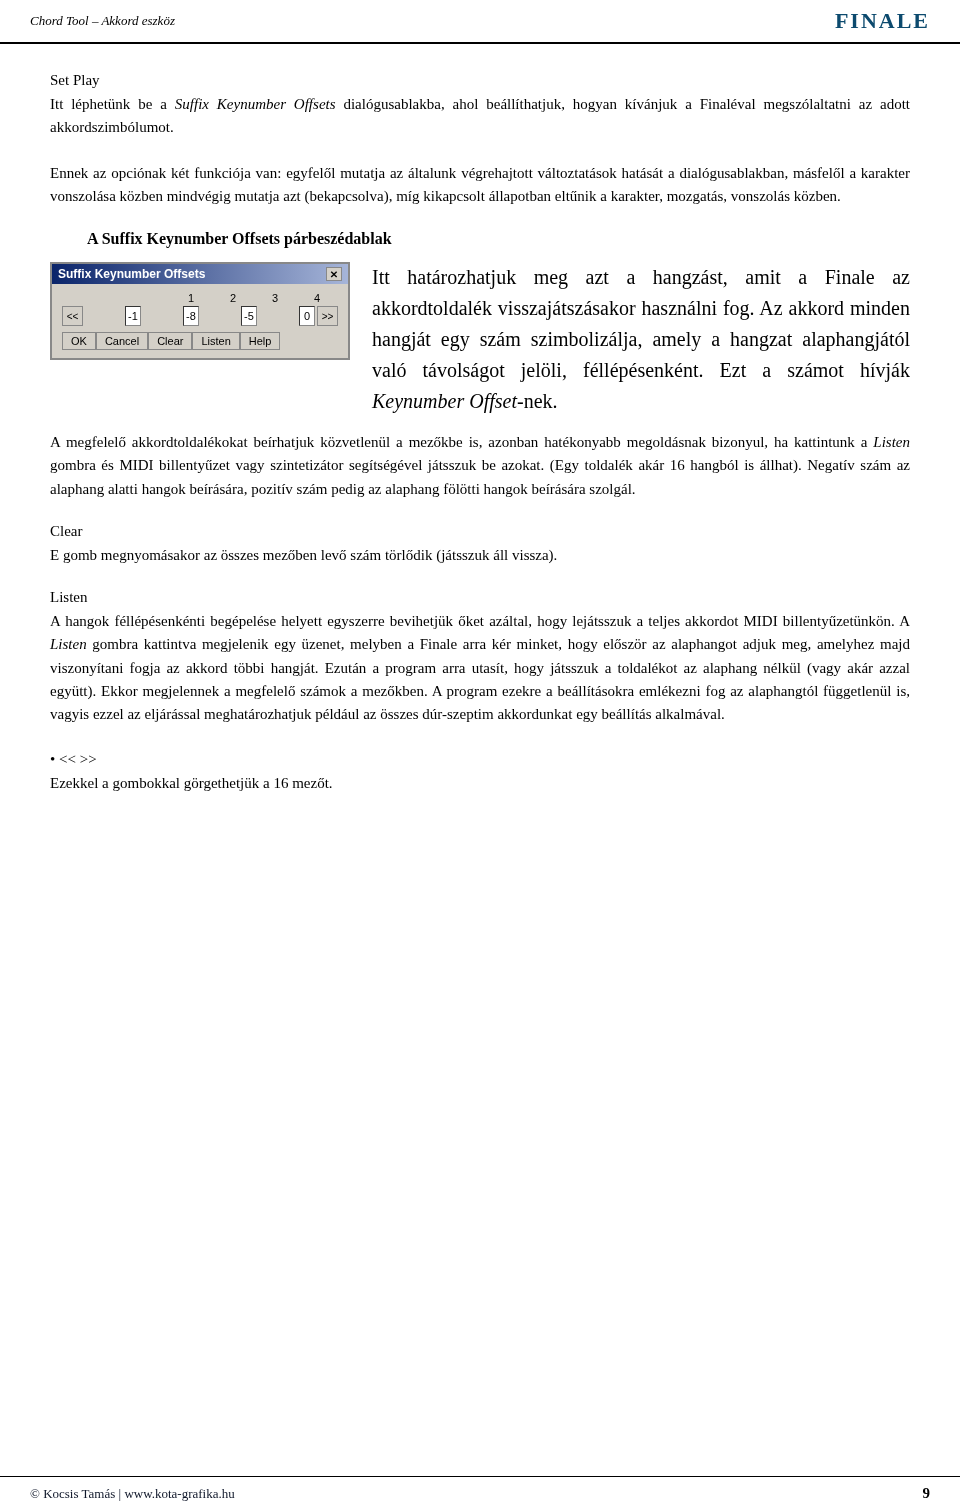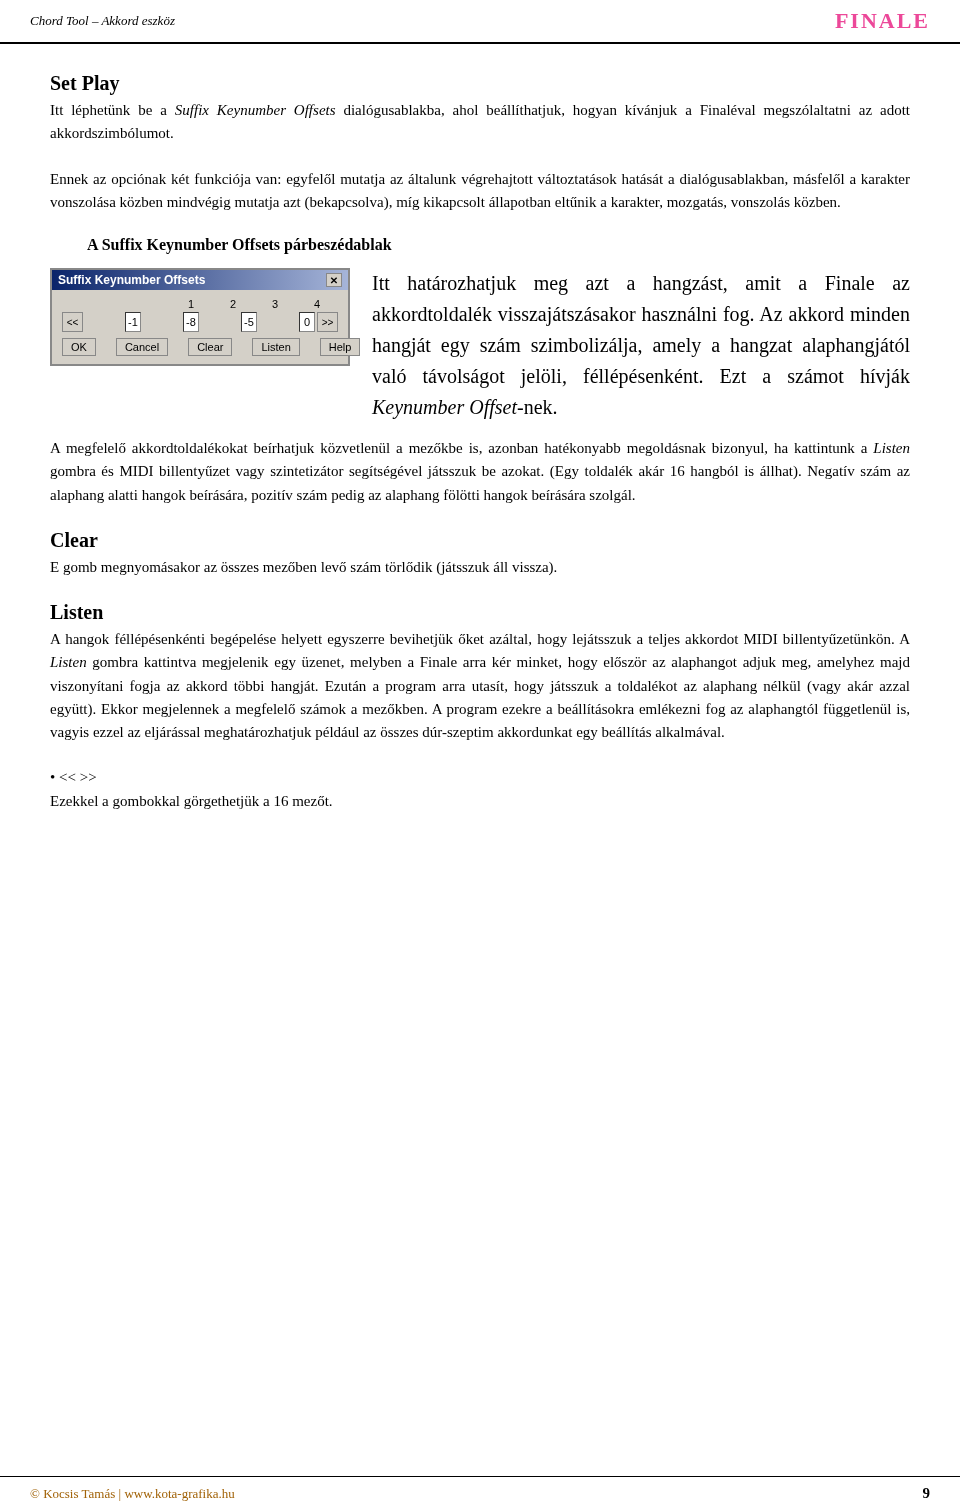--- a/index.html
+++ b/index.html
@@ -24,35 +24,35 @@
     }
     .header-title {
       font-size: 13px;
       font-style: italic;
       color: #000;
     }
     .header-brand {
       font-size: 22px;
       font-weight: bold;
       letter-spacing: 2px;
-      color: #ec4899;
+      color: #0c4a6e;
     }
 
     
     .content {
       padding: 28px 50px 80px 50px;
     }
 
     
     .section {
       margin-bottom: 22px;
     }
     .section-title {
-      font-weight: bold;
-      font-size: 20px;
+      font-weight: normal;
+      font-size: 15px;
       margin-bottom: 4px;
     }
     .section-body {
       font-size: 15px;
       line-height: 1.55;
       text-align: justify;
     }
     .section-body em, em {
       font-style: italic;
     }
@@ -144,21 +144,21 @@
       height: 20px;
       border: 1px inset #888;
       background: #fff;
       text-align: center;
       font-size: 11px;
       padding: 1px 2px;
       margin-left: 40px;
     }
     .dialog-buttons {
       display: flex;
-      gap: 20px;
+      gap: 0;
       margin-top: 4px;
     }
     .dialog-btn {
       background: #d4d0c8;
       border: 1px solid #888;
       padding: 2px 8px;
       font-size: 11px;
       cursor: pointer;
       font-family: Arial, sans-serif;
     }
@@ -180,21 +180,21 @@
       right: 0;
       border-top: 1px solid #000;
       padding: 8px 30px;
       display: flex;
       justify-content: space-between;
       align-items: center;
       font-size: 13px;
       font-family: "Times New Roman", Times, serif;
     }
     .footer-copy {
-      color: #a16207;
+      color: #0f172a;
     }
     .footer-page {
       font-weight: bold;
       font-size: 15px;
     }
 
     .bullet {
       font-size: 15px;
     }
   </style>

